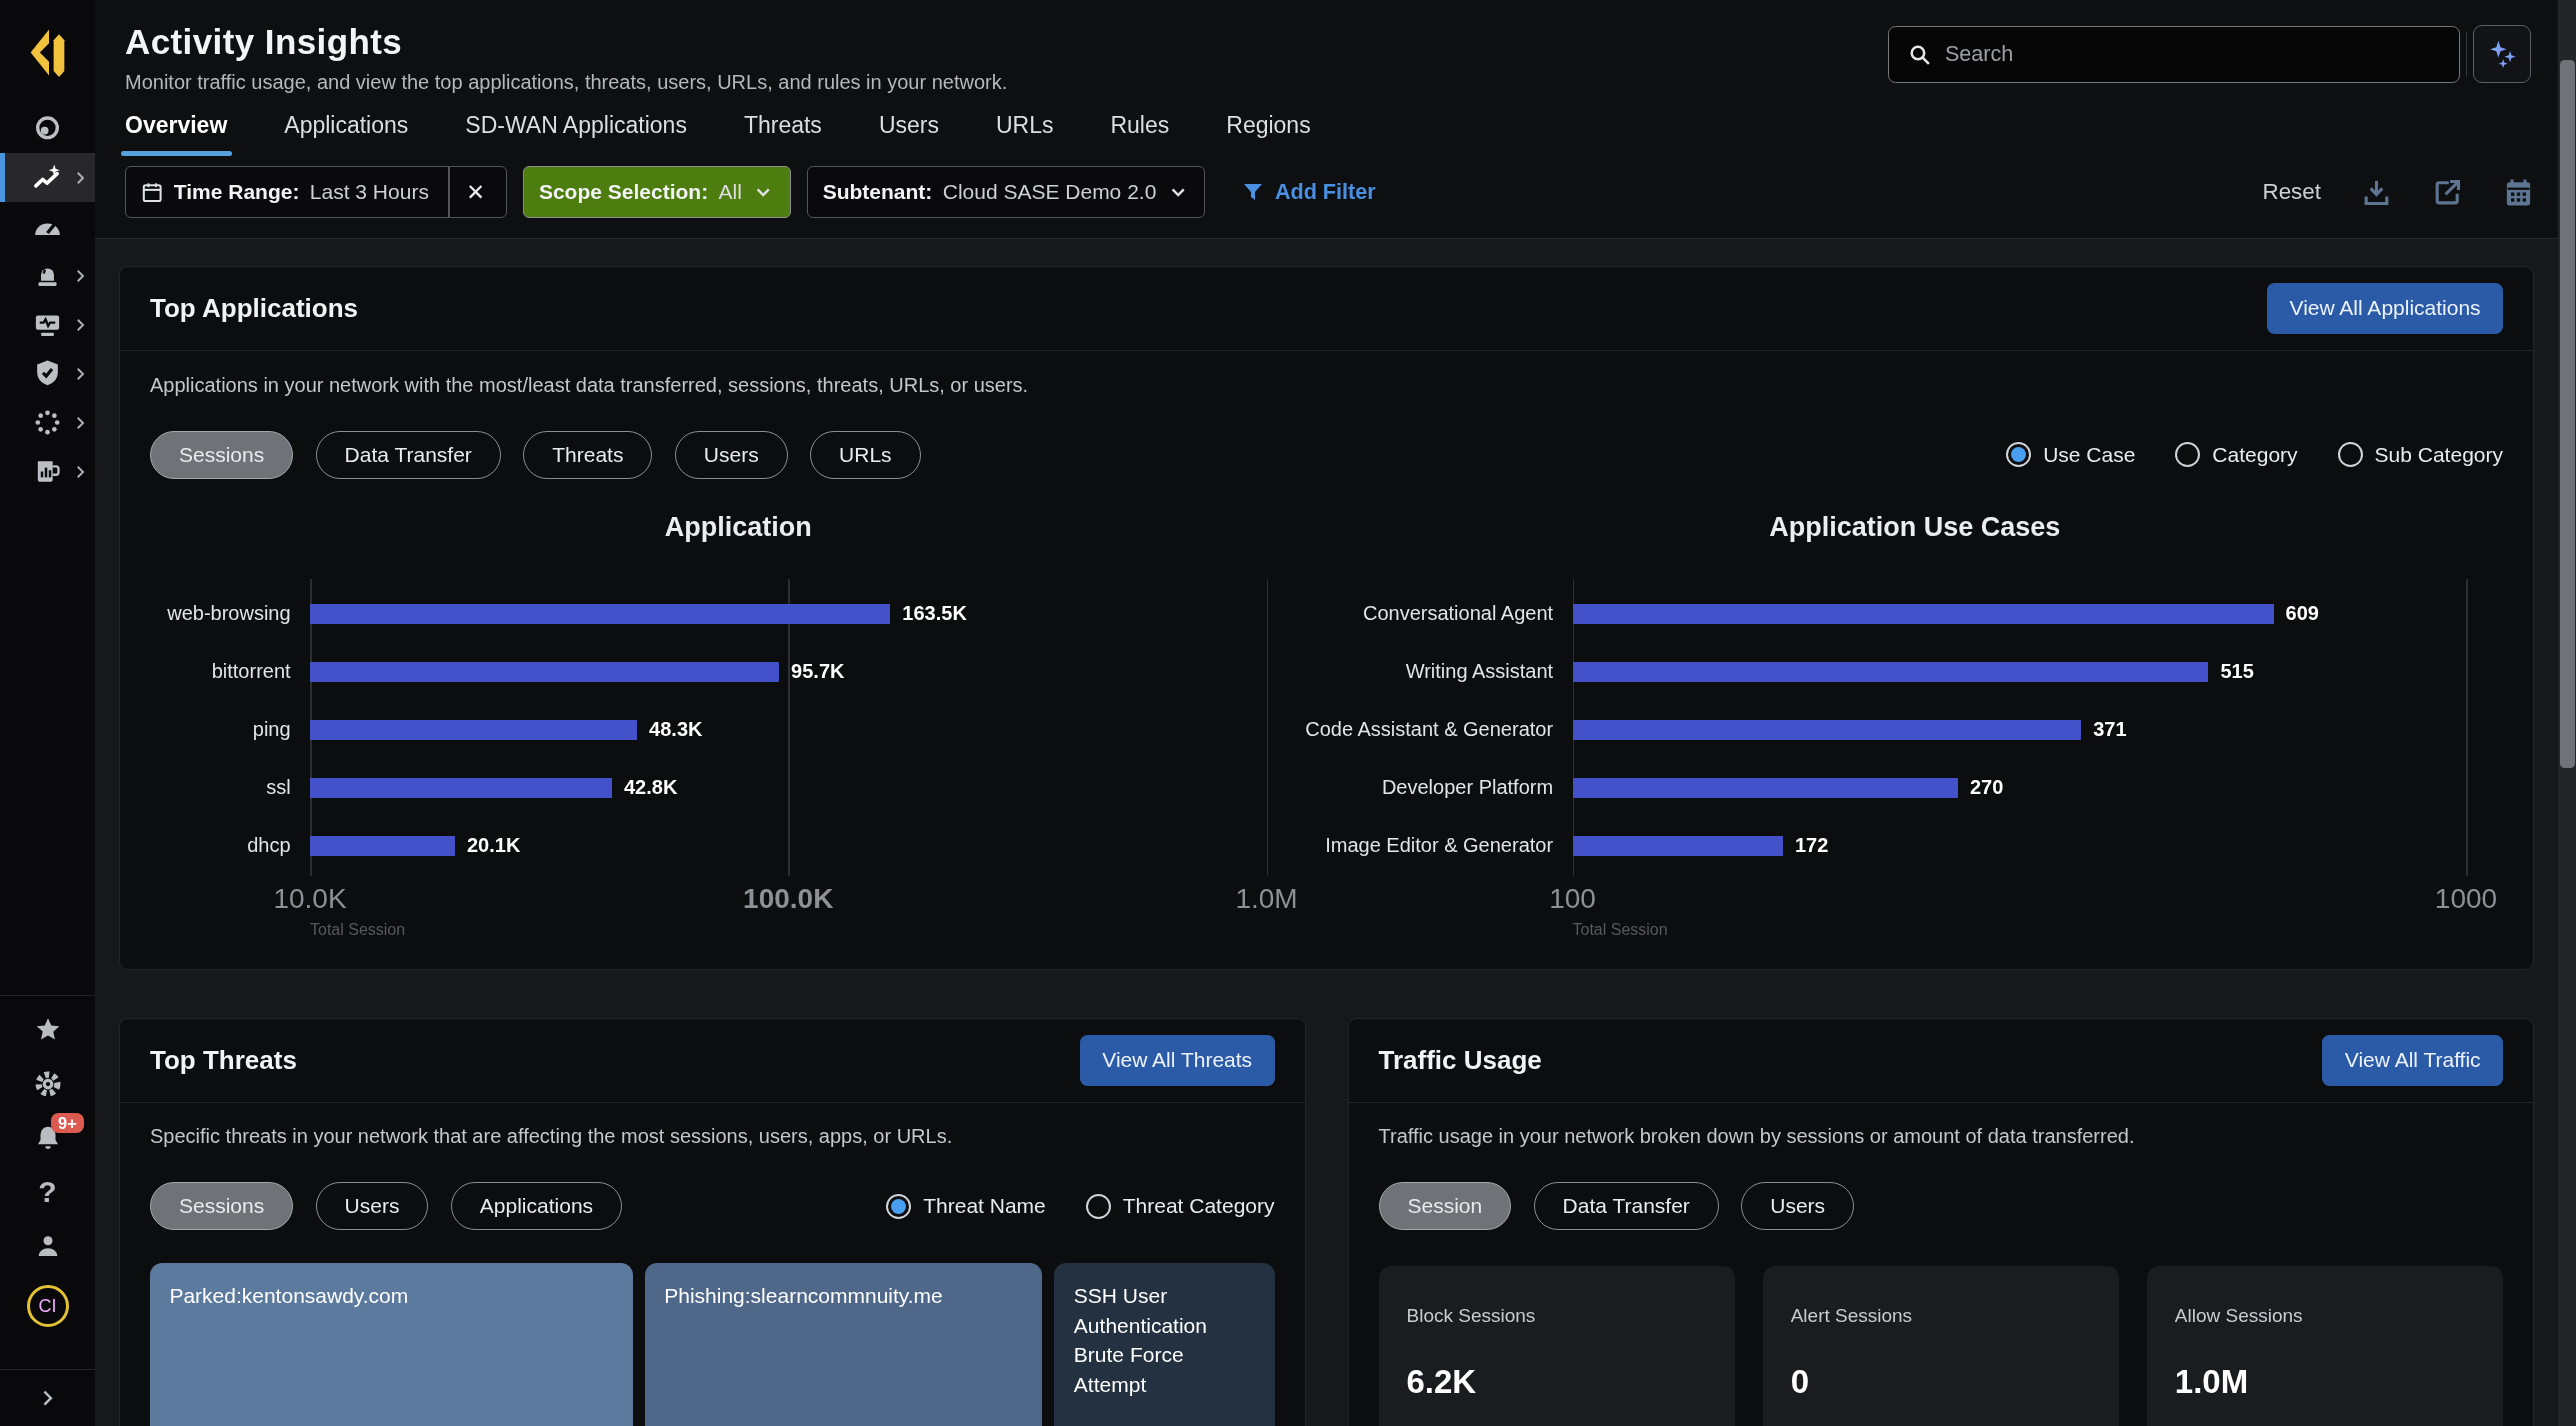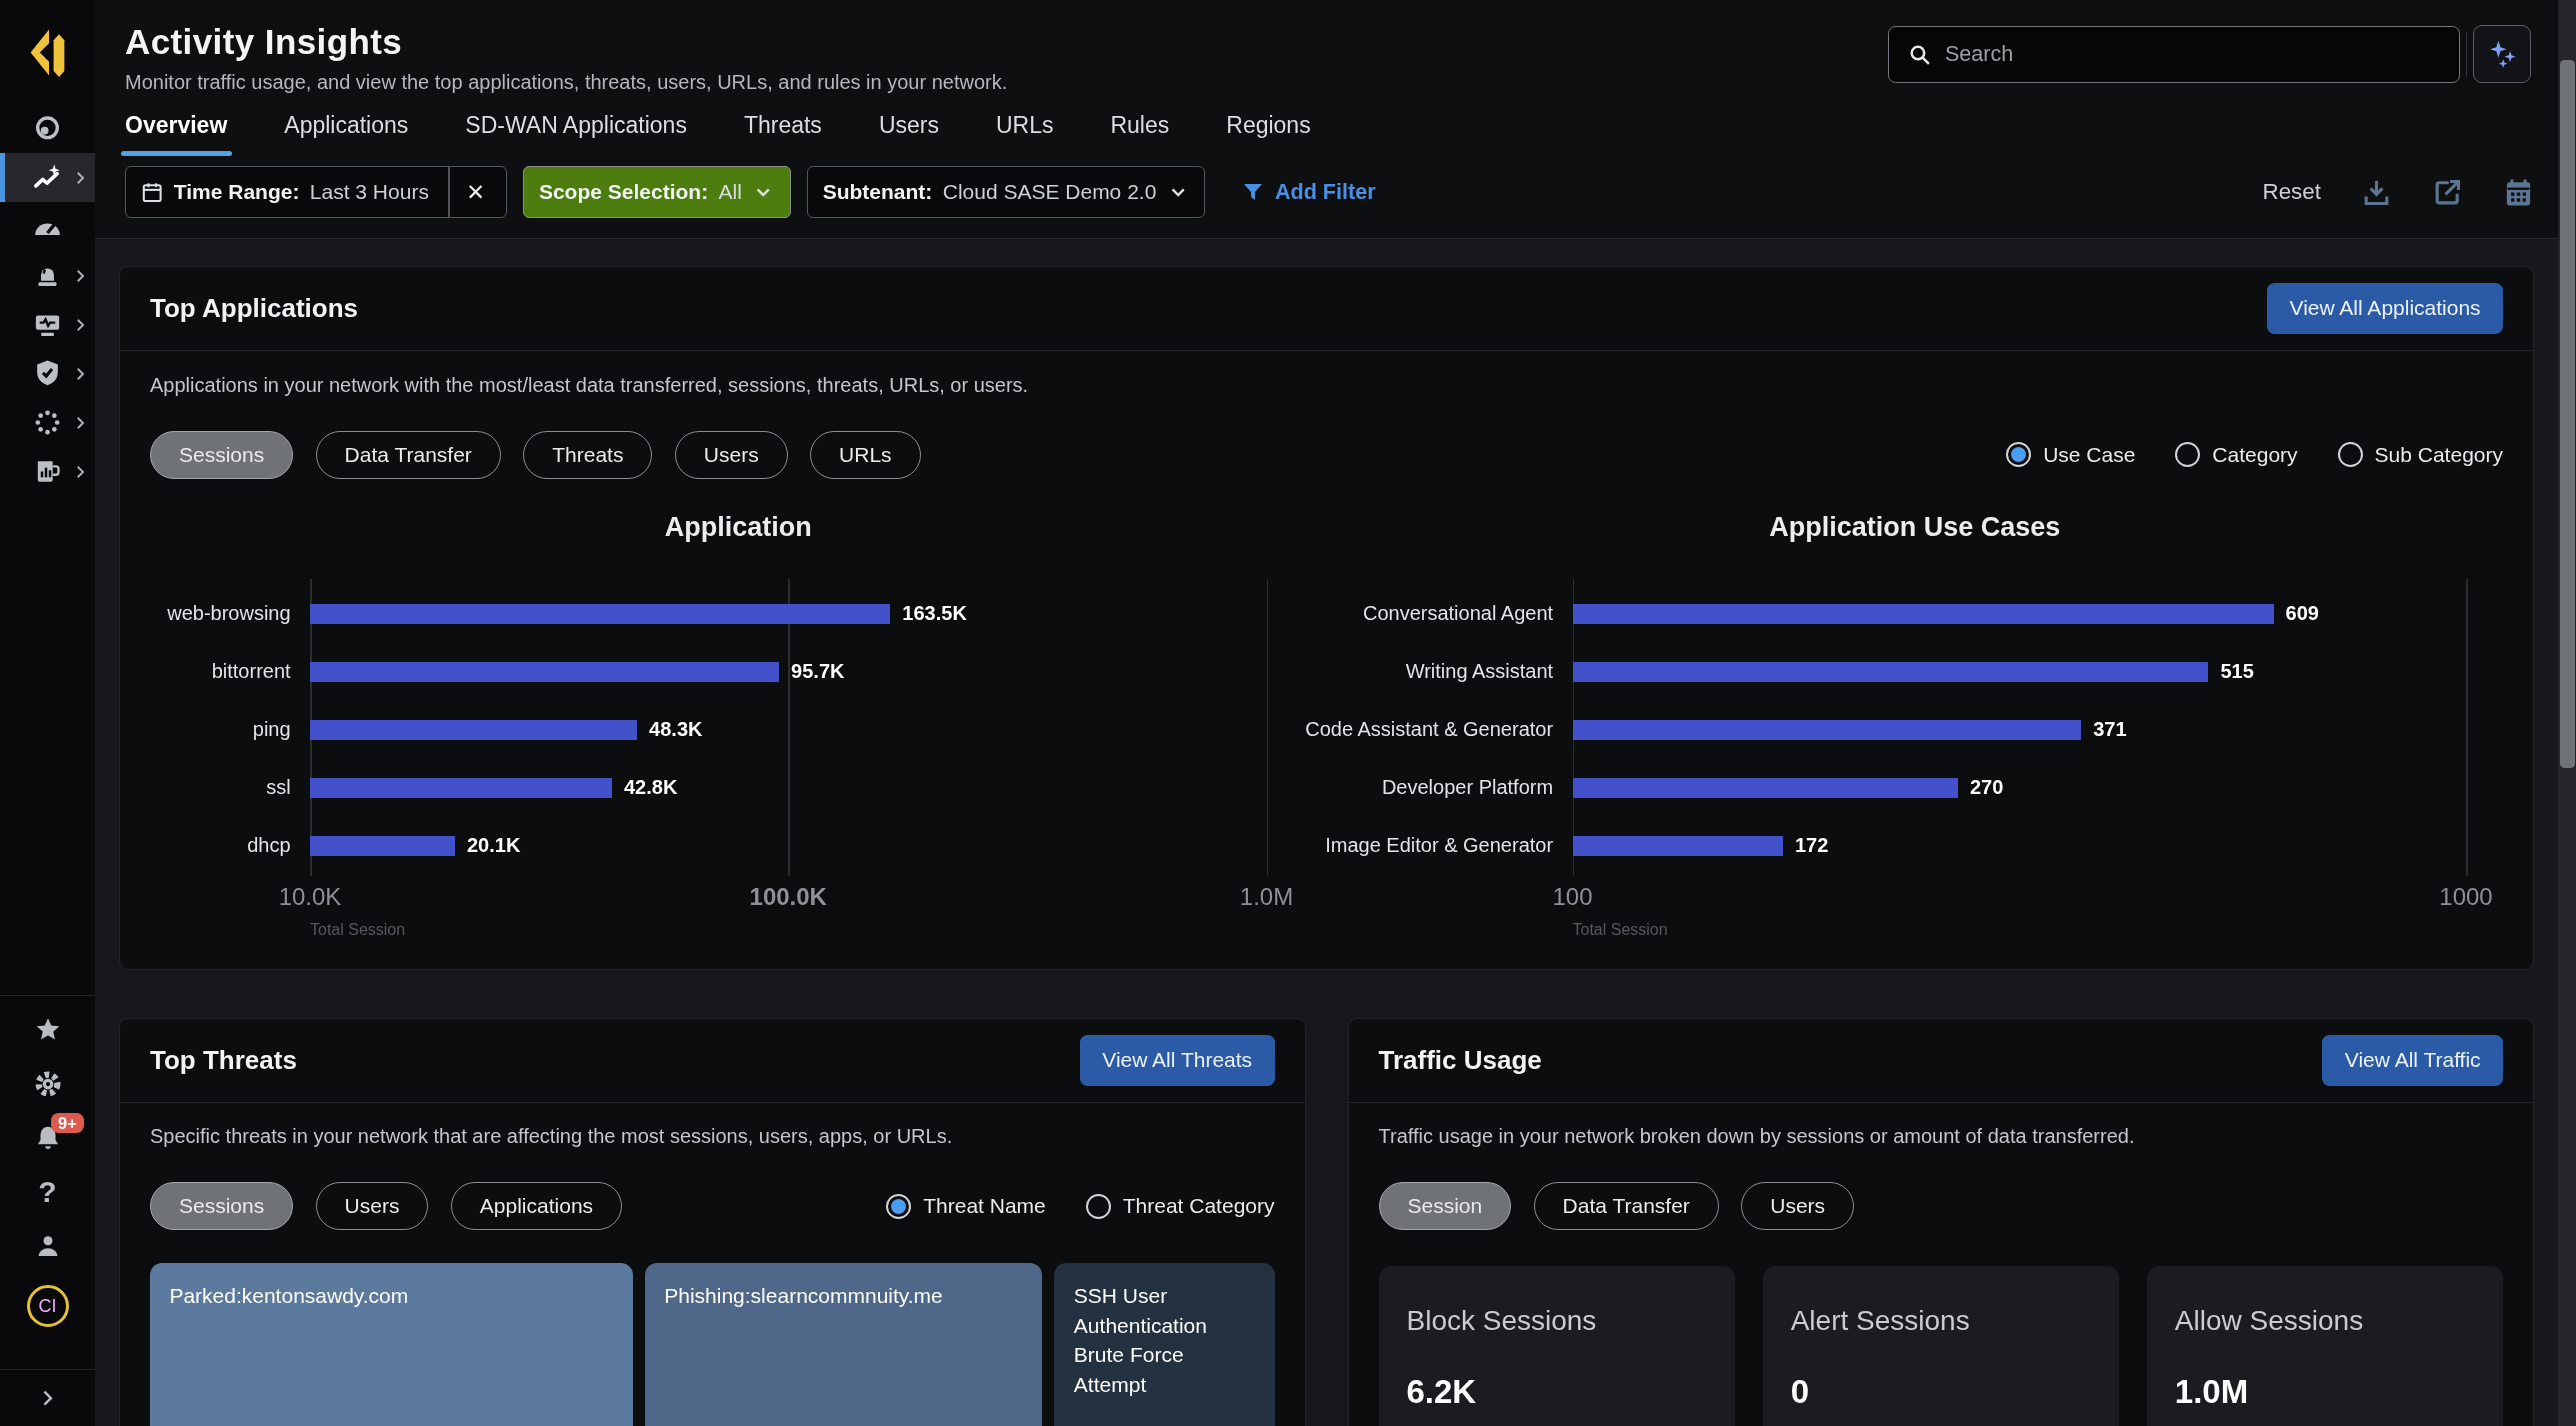--- a/index.html
+++ b/index.html
@@ -89,31 +89,31 @@
   .chart-title { text-align:center; font-size:27px; font-weight:600; color:#ebedef; margin:12px 0 42px; }
   .chart-body { display:flex; height:291px; }
   .labels-col { width:var(--lc); display:flex; flex-direction:column; flex-shrink:0; }
   .label-cell { height:58px; display:flex; align-items:center; justify-content:flex-end; padding-right:19.4px; font-size:20px; color:#e2e5e8; white-space:nowrap; }
   .plot-col { flex:1; position:relative; margin-right:var(--rp); }
   .gridline { position:absolute; top:-6px; bottom:0; width:1.5px; background:#2d2e32; }
   .bar-row { height:58px; display:flex; align-items:center; position:relative; }
   .bar { height:20px; border-radius:0.7px; }
   .bar-value { margin-left:12px; font-size:20px; font-weight:bold; color:#ffffff; white-space:nowrap; }
   .ticks { position:relative; height:33px; margin-left:var(--lc); margin-right:var(--rp); }
-  .tick { position:absolute; transform:translateX(-50%); top:7.5px; font-size:24px; color:#8d9196; white-space:nowrap; }
+  .tick { position:absolute; transform:translateX(-50%); top:7.5px; font-size:28px; color:#8d9196; white-space:nowrap; }
   .xlabel { margin-left:var(--lc); margin-right:var(--rp); text-align:left; font-size:16px; color:#56595e; margin-top:12px; }
 
   
   .bottom-row { display:flex; gap:42px; }
   .bottom-row .card { flex:1; min-width:0; }
   .treemap { display:flex; gap:12px; margin-top:33px; height:246px; }
   .treemap-card { border-radius:12px; padding:18px 19.4px; font-size:21px; color:#fff; line-height:1.4; cursor:pointer; min-width:0; }
   .stats { display:flex; gap:28px; margin-top:36px; }
   .stat-card { flex:1; background:#1b1c1f; border-radius:12px; padding:39px 28px; display:flex; flex-direction:column; gap:36px; }
-  .stat-label { font-size:28px; color:#c9ccd1; }
+  .stat-label { font-size:19px; color:#c9ccd1; }
   .stat-value { font-size:33px; font-weight:bold; color:#ffffff; }
 
   
   .scrollbar { position:absolute; right:0; top:0; bottom:0; width:18px; background:#242528; z-index:5; }
   .scrollbar-thumb { position:absolute; top:60px; left:1.5px; right:1.5px; height:708px; background:#6f7277; border-radius:4.5px; }
 </style>
 </head>
 <body>
 
 <aside class="sidebar">

